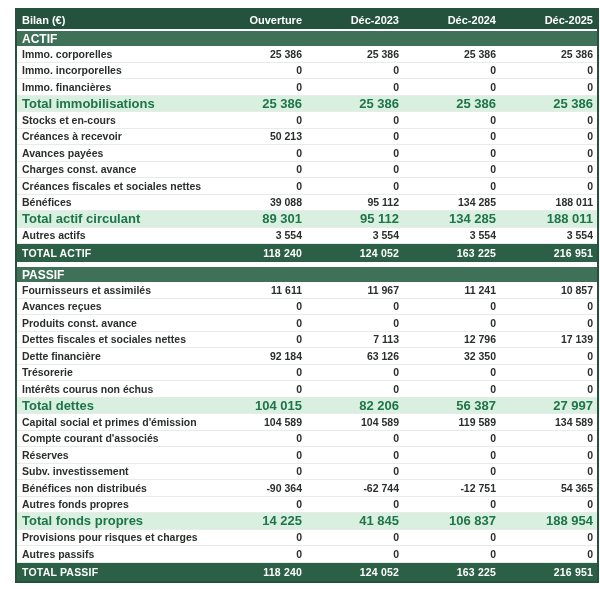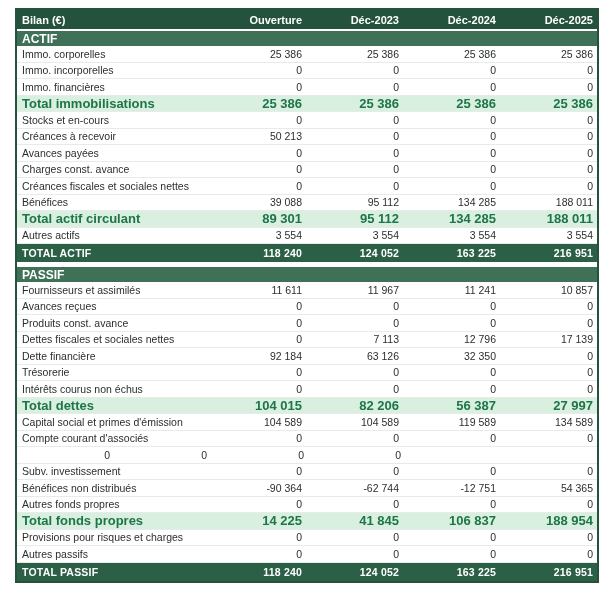--- a/index.html
+++ b/index.html
@@ -23,20 +23,21 @@
     position: absolute;
     left: 15px; top: 8px;
     width: 584px;
     border: 2px solid var(--header-bg);
     background: #fca5a5;
   }
   .row {
     display: flex;
     align-items: center;
     width: 100%;
+    font-weight: bold;
   }
   .cell-label {
     flex: 1 1 auto;
     padding-left: 5px;
     white-space: nowrap;
     overflow: hidden;
   }
   .cell-num {
     flex: 0 0 97px;
     text-align: right;
@@ -257,20 +258,21 @@
         <div class="cell-num">134 589</div>
       </div>
       <div class="row r-normal">
         <div class="cell-label">Compte courant d'associés</div>
         <div class="cell-num">0</div>
         <div class="cell-num">0</div>
         <div class="cell-num">0</div>
         <div class="cell-num">0</div>
       </div>
       <div class="row r-normal">
+        <div class="cell-label">Réserves</div>
         <div class="cell-num">0</div>
         <div class="cell-num">0</div>
         <div class="cell-num">0</div>
         <div class="cell-num">0</div>
       </div>
       <div class="row r-normal">
         <div class="cell-label">Subv. investissement</div>
         <div class="cell-num">0</div>
         <div class="cell-num">0</div>
         <div class="cell-num">0</div>

